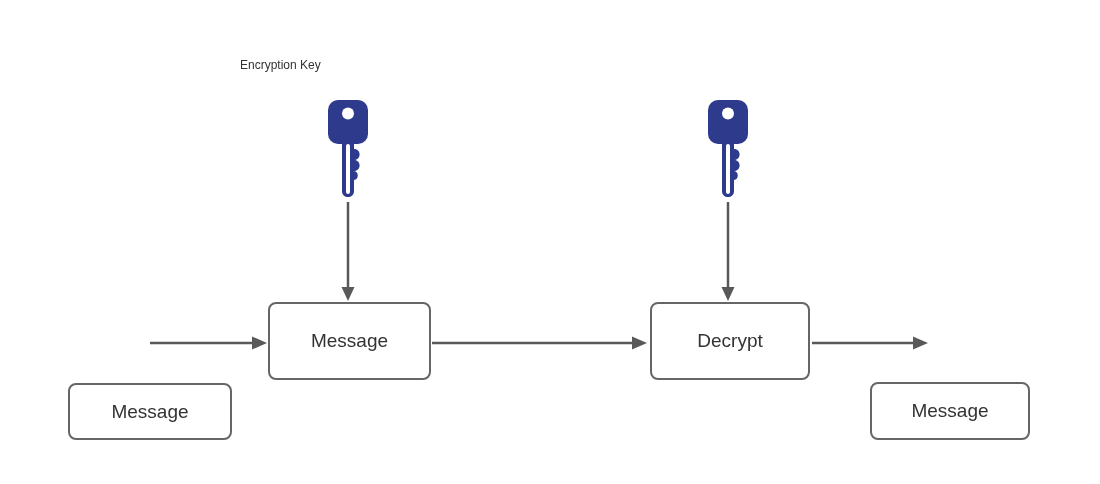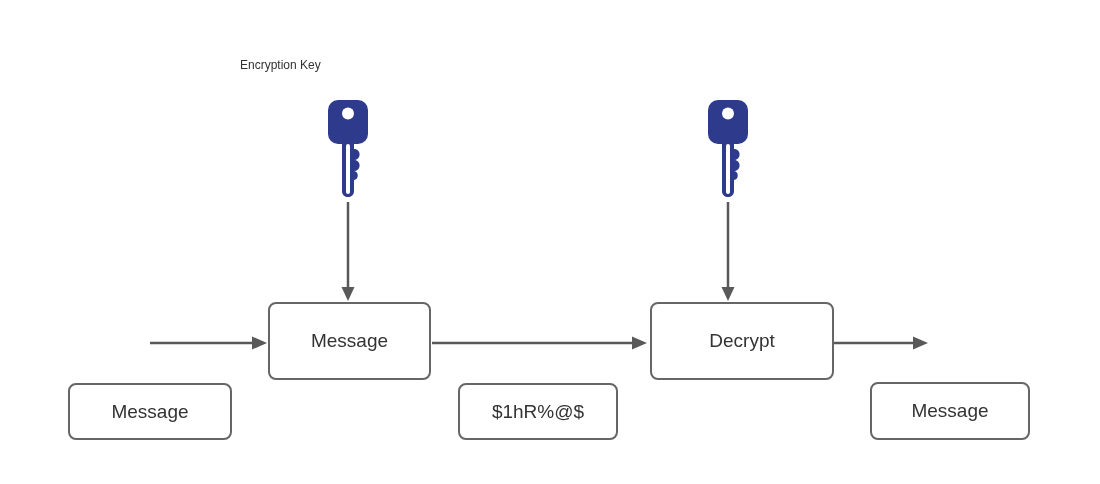--- a/index.html
+++ b/index.html
@@ -23,21 +23,21 @@
   .node{
     position:absolute;
     border:2.5px solid var(--box-border);
     border-radius:8px;
     background:var(--bg);
     display:flex;align-items:center;justify-content:center;
     font-size:19px;color:var(--text);
     white-space:nowrap;
   }
   .node-encrypt{left:268px;top:302px;width:163px;height:78px;}
-  .node-decrypt{left:650px;top:302px;width:184px;height:78px;}
+  .node-decrypt{left:650px;top:302px;width:160px;height:78px;}
   .node-message-in{left:68px;top:383px;width:164px;height:57px;}
   .node-cipher{left:458px;top:383px;width:160px;height:57px;}
   .node-message-out{left:870px;top:382px;width:160px;height:58px;}
   .key-label{
     position:absolute;top:58px;width:220px;
     text-align:left;font-size:12px;color:var(--text);
   }
   .key-label-enc{left:240px;}
   .key-label-dec{left:620px;}
   .key-icon{position:absolute;width:46px;height:104px;}
@@ -91,16 +91,15 @@
     <rect x="3" y="0" width="40" height="44" rx="10" fill="#2e3a8c"></rect>
     <path d="M17 38 h12 v11 c7.5 0 7.5 11 0 11 c7.5 0 7.5 11 0 11 c5 0 5 9 0 9 v11 c0 8 -12 8 -12 0 z" fill="#2e3a8c"></path>
     <circle cx="23" cy="13.5" r="6" fill="#ffffff"></circle>
     <rect x="21" y="44" width="4" height="50" rx="2" fill="#ffffff"></rect>
   </svg>
 
   <div class="node node-encrypt">Message</div>
   <div class="node node-decrypt">Decrypt</div>
 
   <div class="node node-message-in">Message</div>
-  <div class="node node-cipher">$1hR%@$</div>
   <div class="node node-message-out">Message</div>
 
 </div>
 
 </body></html>

